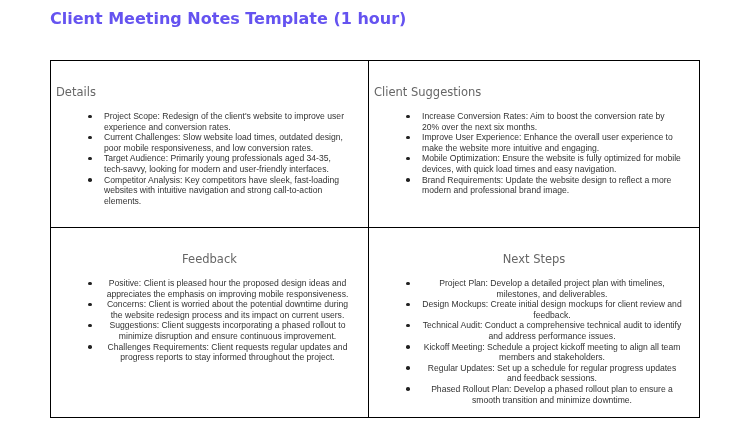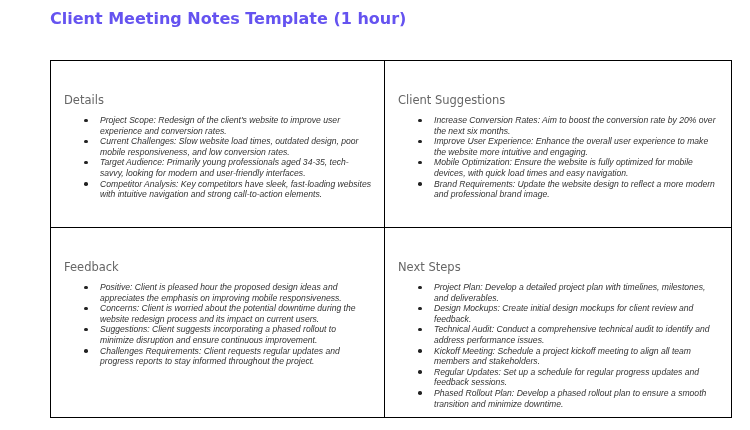--- a/index.html
+++ b/index.html
@@ -32,41 +32,40 @@
       left: 50px;
       top: 60px;
       width: 649px;
       height: 358px;
       border-collapse: collapse;
       table-layout: fixed;
     }
     .notes-table td {
       border: 1.5px solid #000;
       vertical-align: top;
-      padding: 8px;
+      padding: 0;
     }
     .notes-table td.col-left { width: 317px; }
     .notes-table td.col-right { width: 330px; }
     .notes-table tr.row-top { height: 167px; }
-    .notes-table tr.row-bottom { height: 190px; }
+    .notes-table tr.row-bottom { height: 190px; text-align: center; }
     .cell-inner {
       padding: 24px 5px 0 5px;
     }
     .section-heading {
       margin: 0 0 8px 0;
       font-family: "DejaVu Sans", sans-serif;
       font-weight: normal;
       font-size: 11.5px;
       color: #666666;
     }
     .bullet-list {
-      margin: 0;
+      margin: 12px;
       padding: 0 0 0 36px;
       list-style: none;
-      font-style: italic;
     }
     .bullet-list li {
       position: relative;
       font-family: "Liberation Sans", sans-serif;
       font-size: 8.6px;
       line-height: 10.6px;
       color: #333333;
       margin: 0;
     }
     .bullet-list li .bullet {

